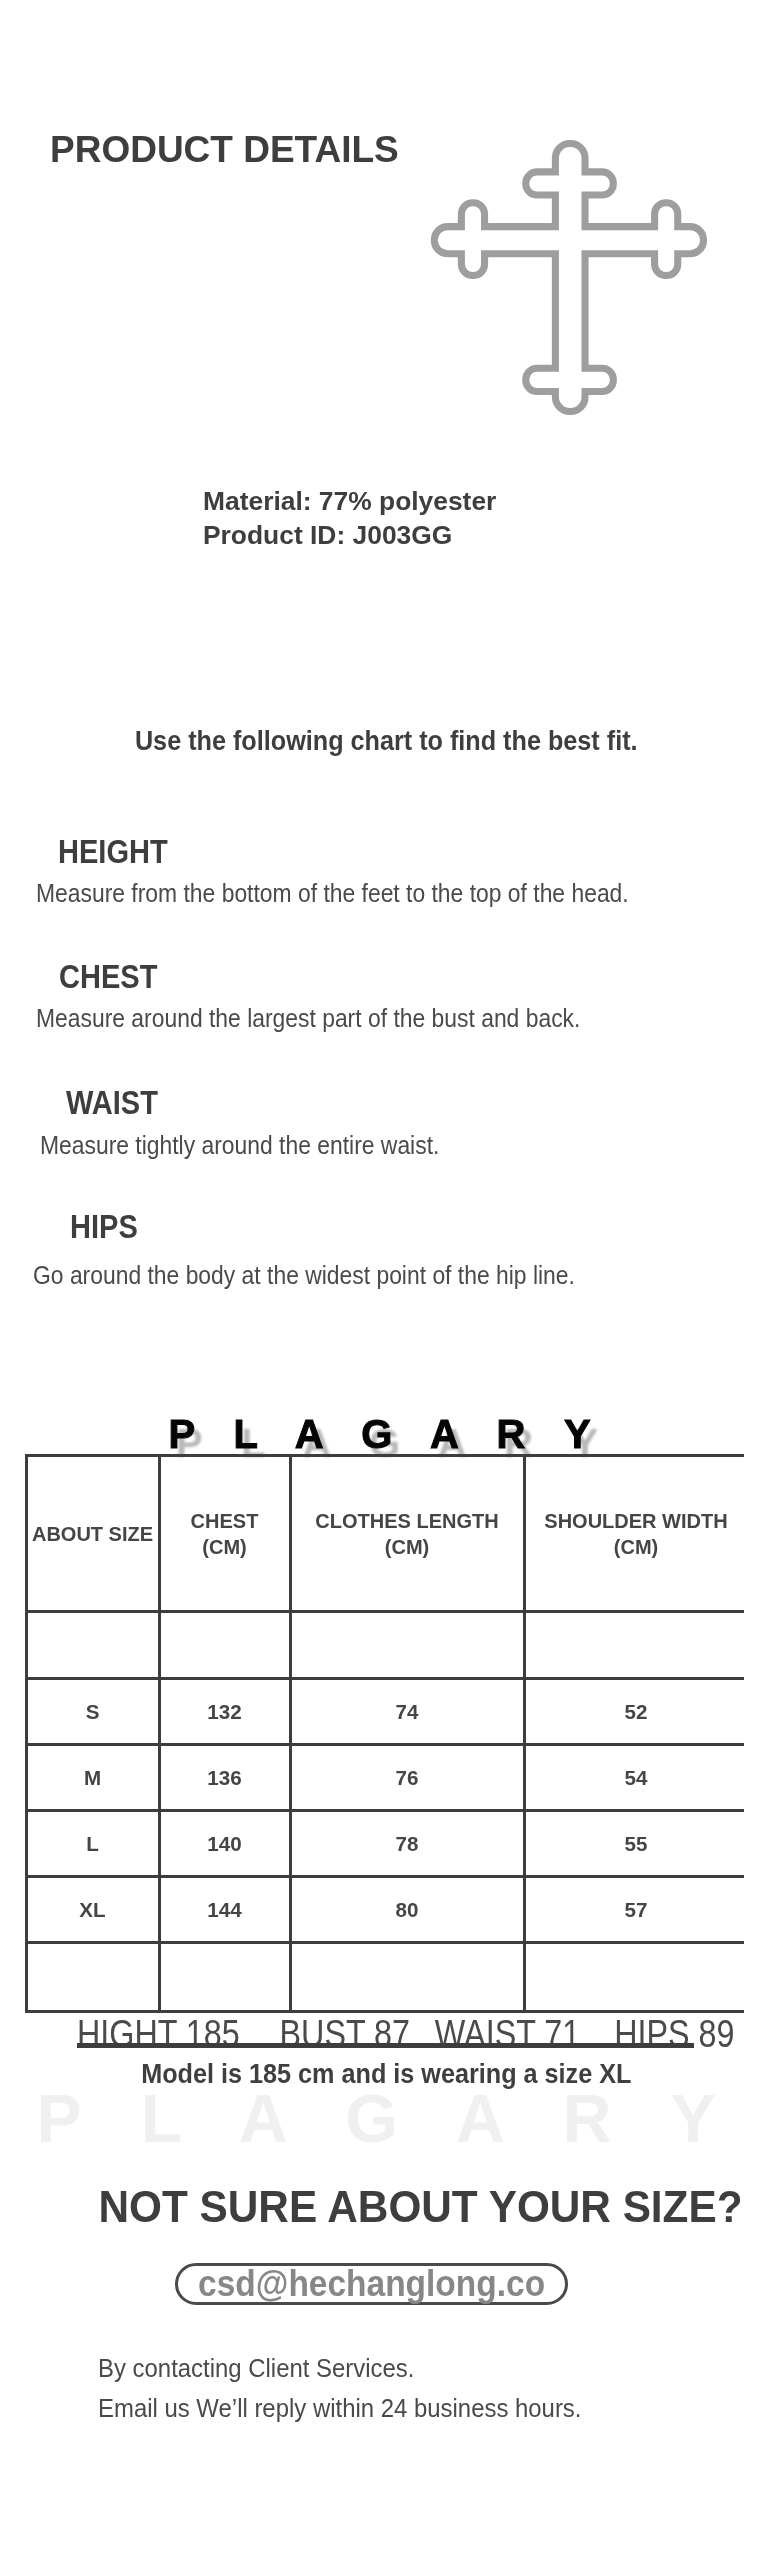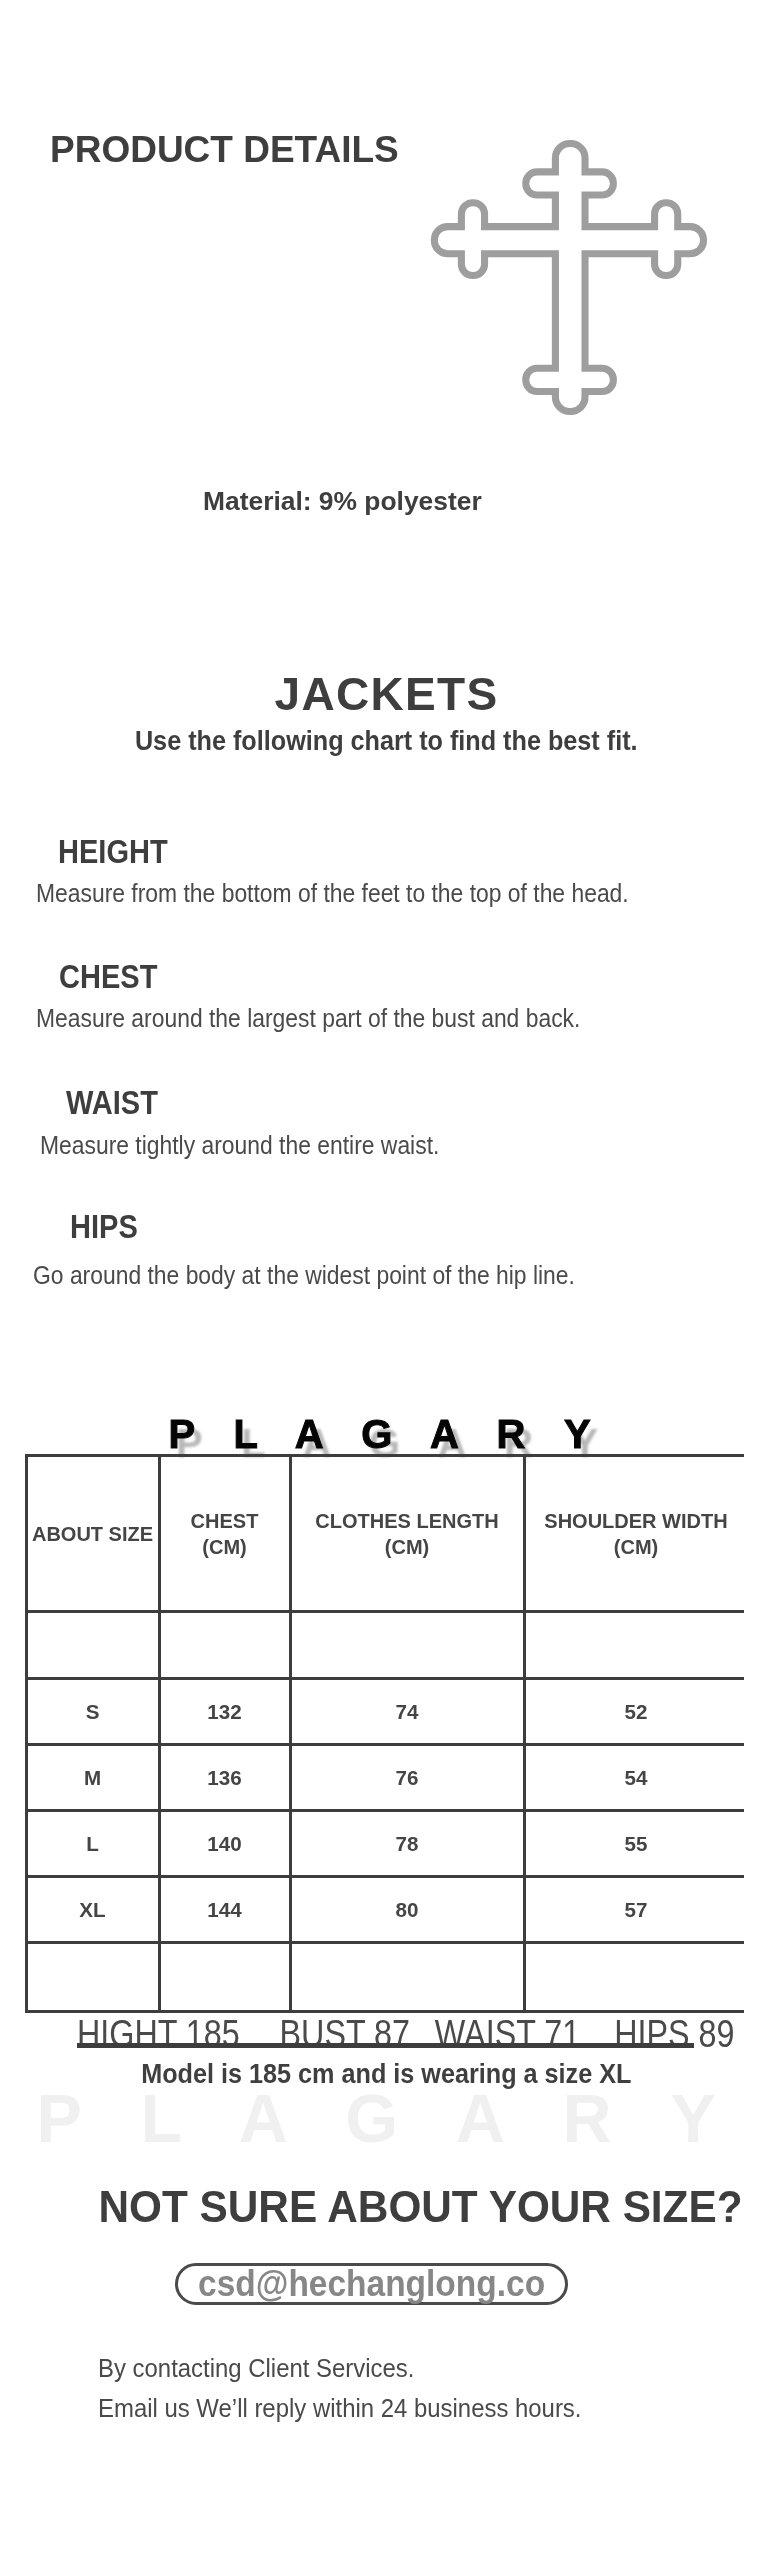--- a/index.html
+++ b/index.html
@@ -87,24 +87,24 @@
       <rect x="193" y="10" width="35" height="405" rx="17"></rect>
       <rect x="5" y="139" width="407" height="31" rx="15"></rect>
       <rect x="147" y="54" width="125" height="25" rx="12"></rect>
       <rect x="147" y="359" width="125" height="25" rx="12"></rect>
       <rect x="47" y="102" width="25" height="102" rx="12"></rect>
       <rect x="347" y="102" width="25" height="102" rx="12"></rect>
     </g>
   </svg>
 
   <div class="abs" id="pd-material">
-    <div>Material: 9% polyester</div>
-  </div>
-
-  <div class="abs center bold" id="jk-title">JACKETS</div>
+    <div>Material: 77% polyester</div>
+    <div>Product ID: J003GG</div>
+  </div>
+
   <div class="abs center bold" id="jk-sub">
     <span class="cxc">Use the following chart to find the best fit.</span>
   </div>
 
   <div class="abs m-label" id="s0-l">
     <span class="cxl">HEIGHT</span></div>
   <div class="abs m-desc" id="s0-d">
     <span class="cxl">Measure from the bottom of the feet to the top of the head.</span></div>
 
   <div class="abs m-label" id="s1-l">

